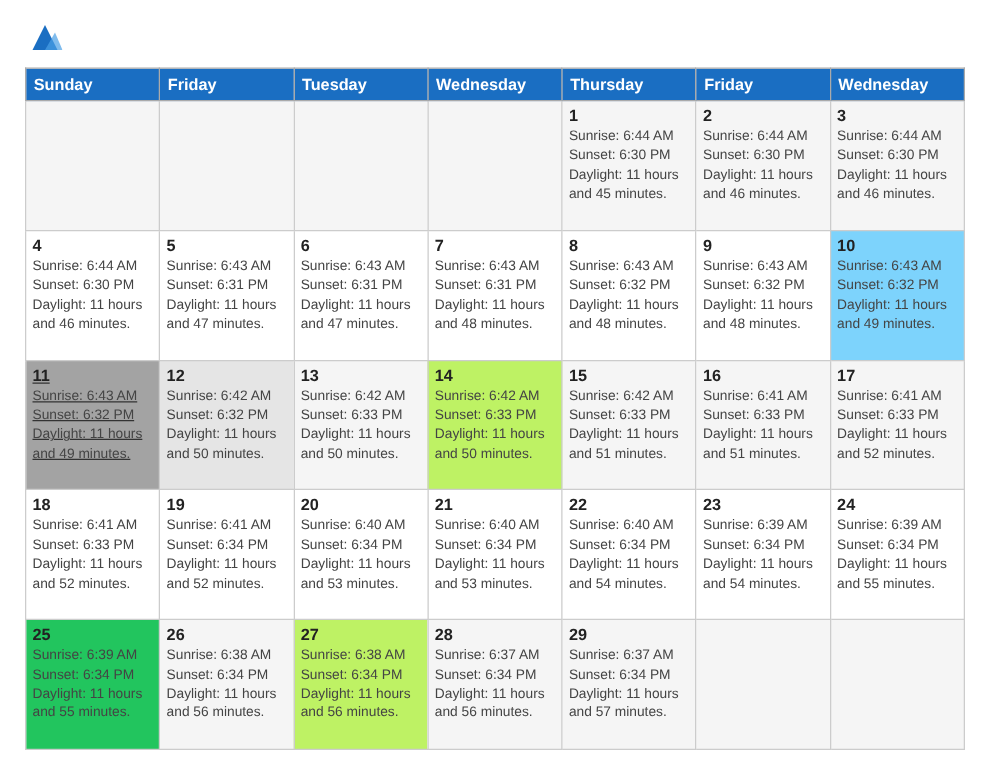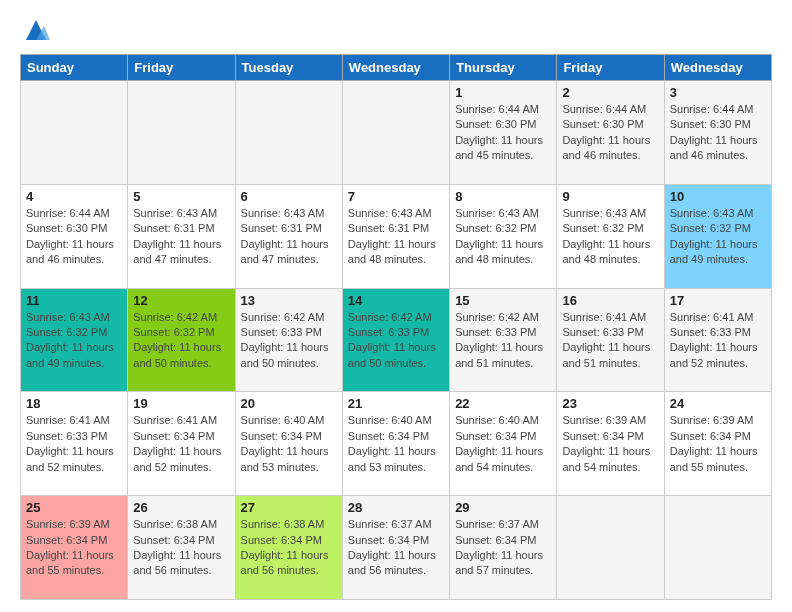--- a/index.html
+++ b/index.html
@@ -204,39 +204,39 @@
 Daylight: 11 hours and 48 minutes.</div>
           </td>
           <td style="background-color: #7dd3fc;">
             <span class="day-num">10</span>
             <div class="day-info" style="white-space: pre-line;">Sunrise: 6:43 AM
 Sunset: 6:32 PM
 Daylight: 11 hours and 49 minutes.</div>
           </td>
         </tr>
         <tr>
-          <td style="background-color: #14b8a6;">
+          <td style="background-color: #a3a3a3; text-decoration: underline;">
             <span class="day-num">11</span>
             <div class="day-info" style="white-space: pre-line;">Sunrise: 6:43 AM
 Sunset: 6:32 PM
 Daylight: 11 hours and 49 minutes.</div>
           </td>
-          <td style="background-color: #84cc16;">
+          <td style="background-color: #e5e5e5;">
             <span class="day-num">12</span>
             <div class="day-info" style="white-space: pre-line;">Sunrise: 6:42 AM
 Sunset: 6:32 PM
 Daylight: 11 hours and 50 minutes.</div>
           </td>
           <td style="background-color: rgb(245, 245, 245);">
             <span class="day-num">13</span>
             <div class="day-info" style="white-space: pre-line;">Sunrise: 6:42 AM
 Sunset: 6:33 PM
 Daylight: 11 hours and 50 minutes.</div>
           </td>
-          <td style="background-color: #14b8a6;">
+          <td style="background-color: #bef264;">
             <span class="day-num">14</span>
             <div class="day-info" style="white-space: pre-line;">Sunrise: 6:42 AM
 Sunset: 6:33 PM
 Daylight: 11 hours and 50 minutes.</div>
           </td>
           <td style="background-color: rgb(245, 245, 245);">
             <span class="day-num">15</span>
             <div class="day-info" style="white-space: pre-line;">Sunrise: 6:42 AM
 Sunset: 6:33 PM
 Daylight: 11 hours and 51 minutes.</div>
@@ -292,21 +292,21 @@
 Daylight: 11 hours and 54 minutes.</div>
           </td>
           <td style="background-color: rgb(255, 255, 255);">
             <span class="day-num">24</span>
             <div class="day-info" style="white-space: pre-line;">Sunrise: 6:39 AM
 Sunset: 6:34 PM
 Daylight: 11 hours and 55 minutes.</div>
           </td>
         </tr>
         <tr>
-          <td style="background-color: #fca5a5;">
+          <td style="background-color: #22c55e;">
             <span class="day-num">25</span>
             <div class="day-info" style="white-space: pre-line;">Sunrise: 6:39 AM
 Sunset: 6:34 PM
 Daylight: 11 hours and 55 minutes.</div>
           </td>
           <td style="background-color: rgb(245, 245, 245);">
             <span class="day-num">26</span>
             <div class="day-info" style="white-space: pre-line;">Sunrise: 6:38 AM
 Sunset: 6:34 PM
 Daylight: 11 hours and 56 minutes.</div>

